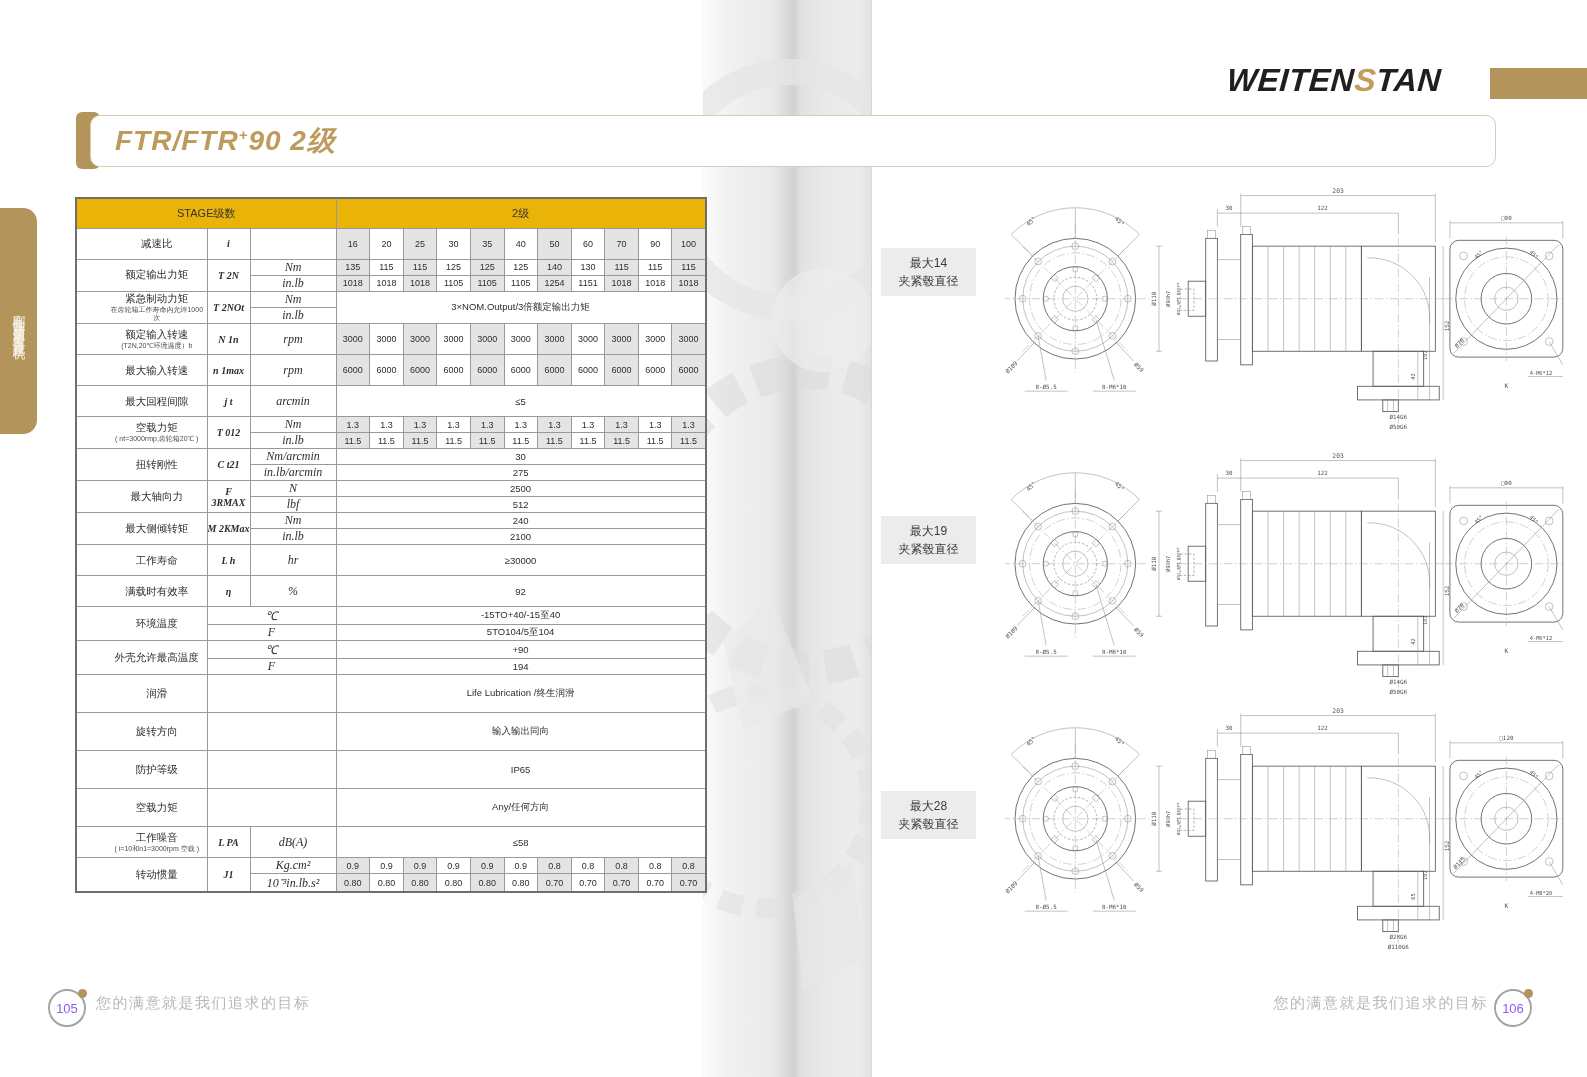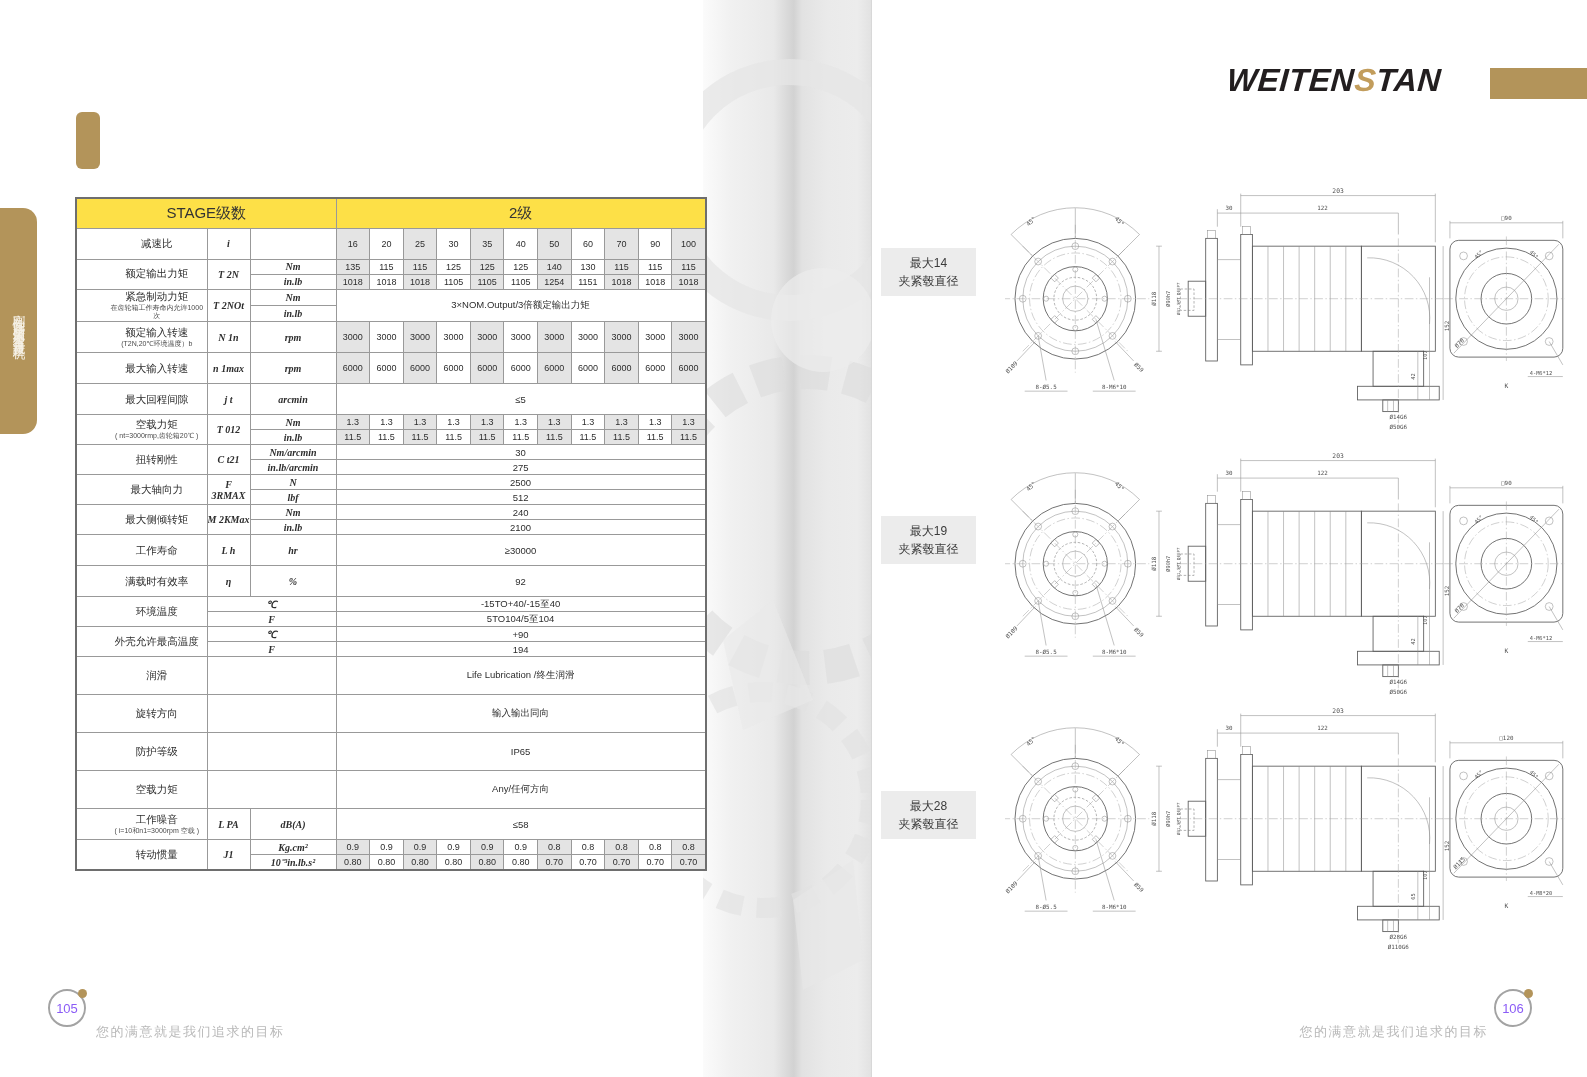--- a/index.html
+++ b/index.html
@@ -24,46 +24,46 @@
   
   .side-tab{position:absolute;left:0;top:208px;width:37px;height:226px;background:#b3945a;
             border-radius:0 14px 14px 0;display:flex;align-items:center;justify-content:center;}
   .side-tab span{writing-mode:vertical-rl;color:#f6f1e6;font-size:12.5px;letter-spacing:2.5px;}
   
   .spec-table{position:absolute;left:75px;top:197px;width:630px;border-collapse:collapse;table-layout:fixed;
               background:#fff;color:#2d2d2d;}
   .spec-table td{border:1px solid #999;text-align:center;vertical-align:middle;padding:0;overflow:hidden;}
   .spec-table{border:2px solid #6e6e6e;}
   tr.hdr{height:30px}  tr.single{height:31px}  tr.sub{height:15px}  tr.tall{height:38px}
-  .hdr td{background:#fde047;font-size:15px;color:#333;}
+  .hdr td{background:#eab308;font-size:11px;color:#333;}
   td.lbl{font-size:10.5px;line-height:1.25;padding-left:30px;}
   td.lbl .note{font-size:7px;color:#4a4a4a;margin-top:1px;}
   td.sym{font-family:"Liberation Serif",serif;font-style:italic;font-weight:bold;font-size:10px;}
-  td.unit{font-family:"Liberation Serif",serif;font-style:italic;font-weight:bold;font-size:10px;}
+  td.unit{font-family:"Liberation Serif",serif;font-style:italic;font-weight:normal;font-size:12px;}
   td.val{font-size:9px;}
   td.merged{font-size:9.5px;}
   td.sh{background:#e4e4e4;}
   
   .clamp-label{position:absolute;left:881px;width:95px;height:48px;background:#ececec;
                display:flex;flex-direction:column;align-items:center;justify-content:center;
                font-size:12px;color:#3a3a3a;line-height:1.5;}
   
   .dwg-host{position:absolute;left:1005px;width:560px;height:253px;}
   .dwg-host svg{width:560px;height:253px;}
   .ln{stroke:#5f5f5f;stroke-width:.9;fill:none;}
   .lt{stroke:#8c8c8c;stroke-width:.55;fill:none;}
   .cl{stroke:#a0a0a0;stroke-width:.5;fill:none;stroke-dasharray:9 2.5 1.5 2.5;}
   .dsh{stroke:#7d7d7d;stroke-width:.6;fill:none;stroke-dasharray:2.6 1.8;}
   svg text{fill:#4f4f4f;font-family:"DejaVu Sans Mono",monospace;}
   .t65{font-size:6.5px;} .t6{font-size:6px;} .t55{font-size:5.5px;} .t45{font-size:4.3px;}
   
   .page-circle{position:absolute;width:34px;height:34px;border:2px solid #a3a3a3;border-radius:50%;
                display:flex;align-items:center;justify-content:center;font-size:13px;color:#8b5cf6;background:#fff;}
   .page-circle .dot{position:absolute;top:-2px;right:-3px;width:9px;height:9px;border-radius:50%;background:#b3945a;}
-  .slogan{position:absolute;font-size:13px;color:#b9b9b9;letter-spacing:1.5px;top:1023px;white-space:nowrap;text-align:center;}
+  .slogan{position:absolute;font-size:15px;color:#b9b9b9;letter-spacing:1.5px;top:994px;white-space:nowrap;text-align:center;}
 </style>
 </head>
 <body>
 
 <div class="page">
 
   <div class="gutter">
     <svg viewBox="0 0 168 1077" width="168" height="1077">
       <circle cx="86" cy="190" r="118" fill="none" stroke="#e6e6e6" stroke-width="26" opacity="0.75"></circle>
       <circle cx="104" cy="520" r="148" fill="none" stroke="#dcdcdc" stroke-width="34" stroke-dasharray="30 16" opacity="0.6"></circle>
@@ -71,20 +71,23 @@
       <polygon points="20,640 70,600 110,700 40,730" fill="#e9e9e9" opacity="0.6"></polygon>
       <polygon points="90,900 150,860 160,960 100,990" fill="#e7e7e7" opacity="0.6"></polygon>
       <circle cx="120" cy="320" r="52" fill="#ededed" opacity="0.7"></circle>
     </svg>
   </div>
 
   <div class="logo"><span>WEITEN</span><span class="gold-s">S</span><span>TAN</span></div>
   <div class="gold-bar"></div>
 
   <div class="title-tab"></div>
+  <div class="title-box">
+    <h1 class="page-title"><span>FTR/FTR</span><sup>+</sup><span>90  2级</span></h1>
+  </div>
 
   <div class="side-tab">
     <span>高刚性高精度紧凑型直角减速机</span>
   </div>
 
   <table class="spec-table">
     <colgroup>
       <col style="width:131px">
         <col style="width:43px">
         <col style="width:86px">

